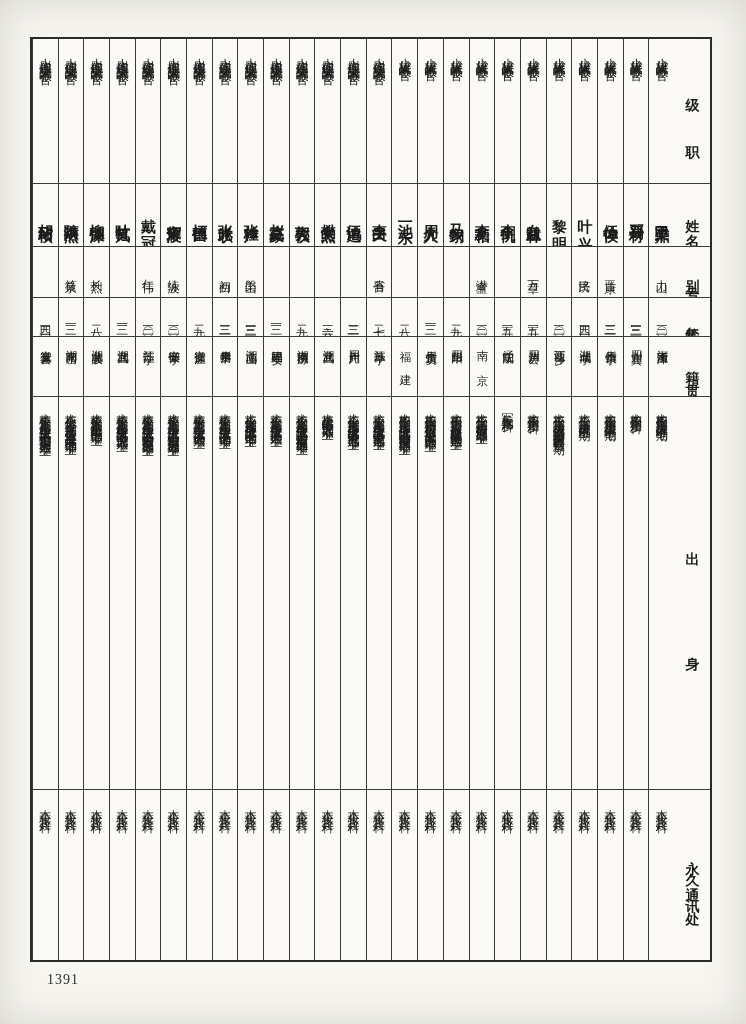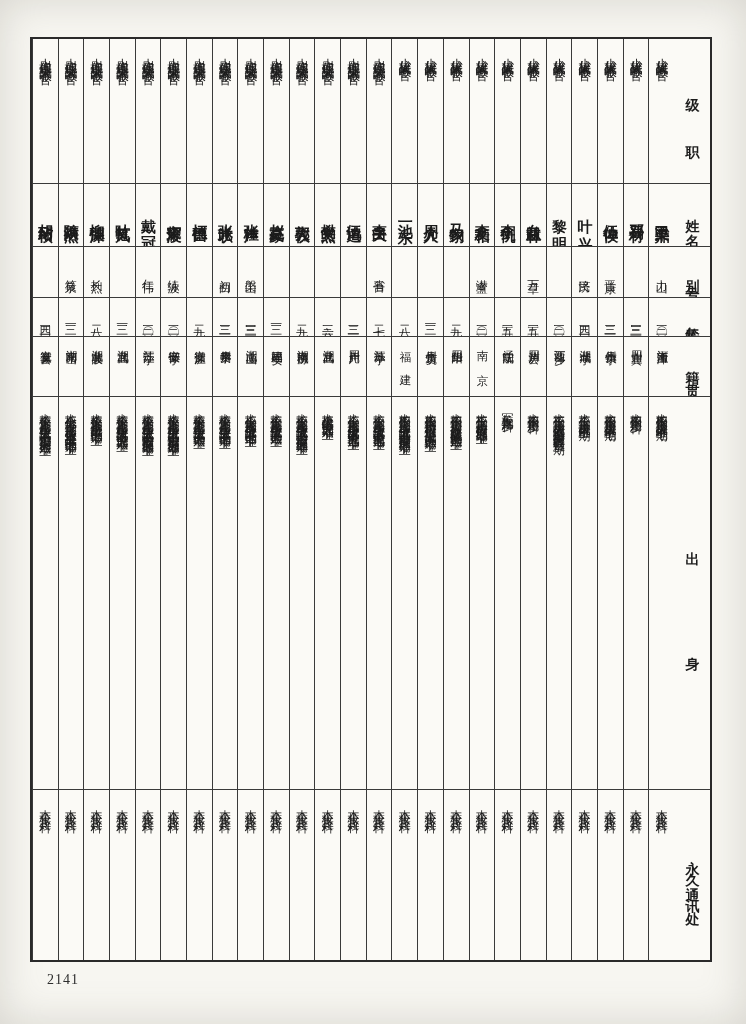--- a/index.html
+++ b/index.html
@@ -699,13 +699,13 @@
       </div>
     <div class="cell h-origin cell-origin">
         <span class="vtext">本校第十五期步科毕业战术班七期校尉班六期毕业</span>
       </div>
     <div class="cell h-addr cell-addr">
         <span class="vtext">本校步兵科</span>
       </div>
   </div>
 </div>
 
-<div class="page-number">2141</div>
+<div class="page-number">1391</div>
 
 </body></html>

